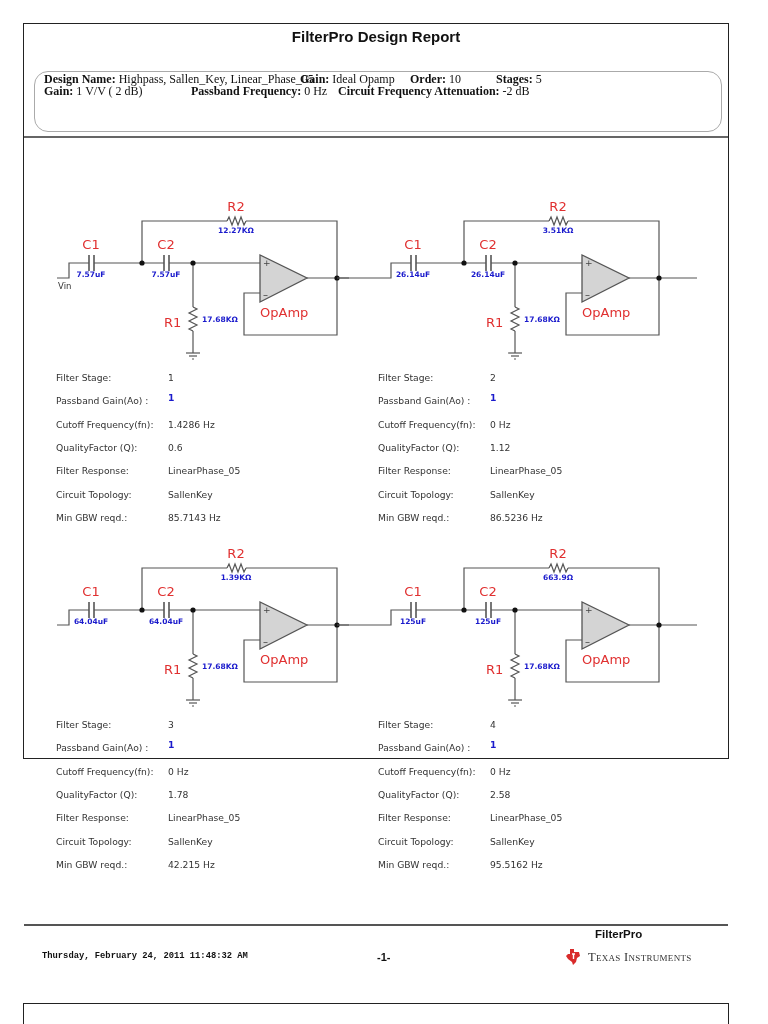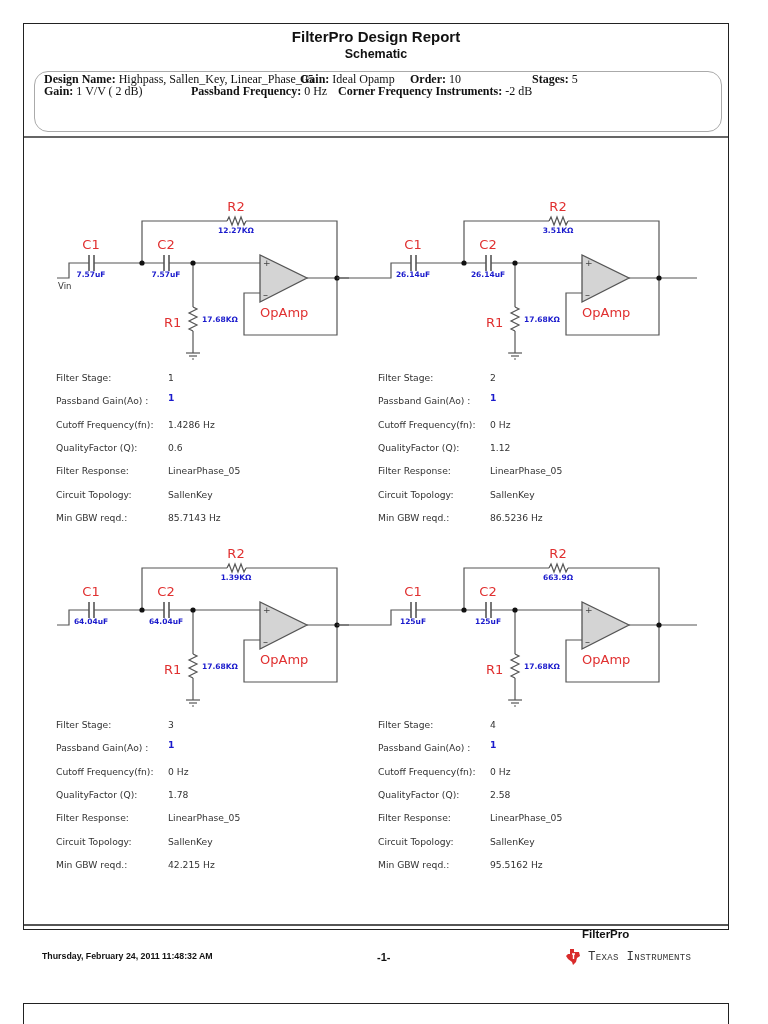--- a/index.html
+++ b/index.html
@@ -1,78 +1,77 @@
 <!DOCTYPE html>
 <html><head>
   <meta charset="utf-8">
   <style>
     html, body { margin: 0; padding: 0; background: #ffffff; }
     body { width: 768px; height: 1024px; position: relative; overflow: hidden; font-family: "DejaVu Sans", sans-serif; }
-    .page { position: absolute; left: 23px; top: 23px; width: 706px; height: 907px; border: 1.5px solid #222; box-sizing: border-box; }
+    .page { position: absolute; left: 23px; top: 23px; width: 706px; height: 736px; border: 1.5px solid #222; box-sizing: border-box; }
     .page2 { position: absolute; left: 23px; top: 1003px; width: 706px; height: 40px; border: 1.5px solid #222; border-bottom: none; box-sizing: border-box; }
     .title { position: absolute; left: 0; right: 0; top: 4px; text-align: center; font-family: "Liberation Sans", sans-serif; font-weight: bold; font-size: 15px; color: #111; }
     .subtitle { position: absolute; left: 0; right: 0; top: 23px; text-align: center; font-family: "Liberation Sans", sans-serif; font-weight: bold; font-size: 12.5px; color: #111; }
     .summary { position: absolute; left: 10px; top: 47px; width: 688px; height: 61px; border: 1.2px solid #aaa; border-radius: 14px; box-sizing: border-box; font-family: "Liberation Serif", serif; font-size: 12px; color: #111; }
     .summary .row { position: absolute; left: 9px; white-space: nowrap; line-height: 12px; }
     .summary .r1 { top: 1px; }
     .summary .r2 { top: 13px; }
     .summary b { font-weight: bold; }
     .summary .seg { position: absolute; white-space: nowrap; }
     .hdr-divider { position: absolute; left: 0; right: 0; top: 112px; height: 0; border-top: 2px solid #666; }
     .ftr-divider { position: absolute; left: 0; right: 0; top: 900px; height: 0; border-top: 2px solid #555; }
     svg.schem { position: absolute; left: 0; top: 0; }
     .info { position: absolute; font-family: "DejaVu Sans", sans-serif; font-size: 9.2px; color: #333; }
     .info .line { position: absolute; white-space: nowrap; }
     .info .lbl { position: absolute; left: 0; }
     .info .val { position: absolute; }
     .info .blue { color: #1a1acc; font-weight: bold; }
-    .footer-date { position: absolute; left: 18px; top: 927px; font-family: Liberation Sans, sans-serif; font-weight: bold; font-size: 8.8px; color: #111; white-space: nowrap; }
+    .footer-date { position: absolute; left: 18px; top: 927px; font-family: Liberation Mono, monospace; font-weight: bold; font-size: 8.8px; color: #111; white-space: nowrap; }
     .footer-page { position: absolute; left: 353px; top: 927px; font-family: "Liberation Sans", sans-serif; font-size: 11px; color: #111; }
     .footer-page b { font-weight: bold; }
-    .footer-brand { position: absolute; left: 558px; top: 904px; font-family: "Liberation Sans", sans-serif; font-weight: bold; font-size: 11.5px; color: #111; }
+    .footer-brand { position: absolute; left: 571px; top: 904px; font-family: "Liberation Sans", sans-serif; font-weight: bold; font-size: 11.5px; color: #111; }
     .footer-ti { position: absolute; left: 540px; top: 924px; display: flex; align-items: center; gap: 6px; }
-    .footer-ti .ti-text { font-family: Liberation Mono, monospace; font-size: 12.5px; color: #333; letter-spacing: 0.3px; font-variant: small-caps; }
+    .footer-ti .ti-text { font-family: Liberation Serif, serif; font-size: 12.5px; color: #333; letter-spacing: 0.3px; font-variant: small-caps; }
   </style>
 </head>
 <body>
 
 <div class="page">
   <div class="title">FilterPro Design Report</div>
-  <div class="subtitle">Schematic</div>
 
   <div class="summary">
     <div class="row r1">
       <span class="seg" style="left:0">
         <b>Design Name:</b>
         <span>Highpass, Sallen_Key, Linear_Phase_05</span>
       </span>
       <span class="seg" style="left:256px">
         <b>Gain:</b>
         <span>Ideal Opamp</span>
       </span>
       <span class="seg" style="left:366px">
         <b>Order:</b>
         <span>10</span>
       </span>
-      <span class="seg" style="left:488px">
+      <span class="seg" style="left:452px">
         <b>Stages:</b>
         <span>5</span>
       </span>
     </div>
     <div class="row r2">
       <span class="seg" style="left:0">
         <b>Gain:</b>
         <span>1 V/V ( 2 dB)</span>
       </span>
       <span class="seg" style="left:147px">
         <b>Passband Frequency:</b>
         <span>0 Hz</span>
       </span>
       <span class="seg" style="left:294px">
-        <b>Corner Frequency Instruments:</b>
+        <b>Circuit Frequency Attenuation:</b>
         <span>-2 dB</span>
       </span>
     </div>
   </div>
 
   <div class="hdr-divider"></div>
 
   <svg class="schem" id="schem" width="706" height="900">
       <g transform="translate(0,0)">
         <polyline points="33,254 45,254 45,239 65,239" fill="none" stroke="#555555" stroke-width="1.2"></polyline>

